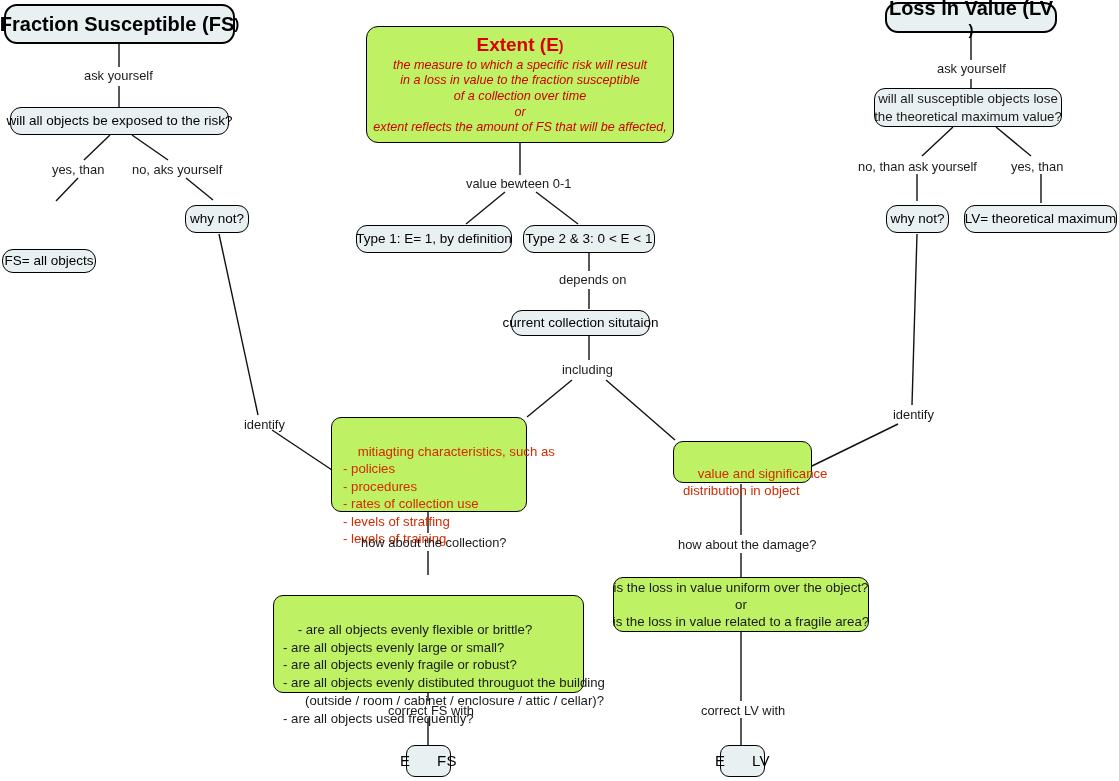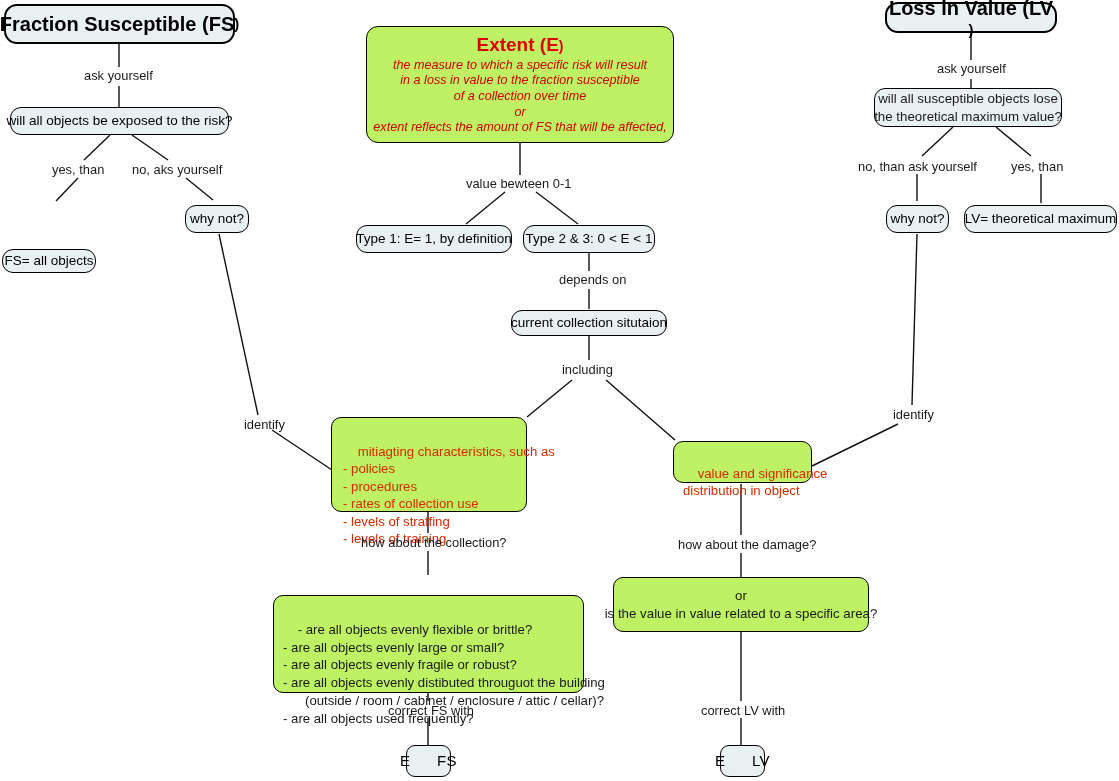--- a/index.html
+++ b/index.html
@@ -184,21 +184,21 @@
   <div class="node" style="left:356px;top:225px;width:156px;height:28px;text-align:center;">
     <span>Type 1: E= 1, by definition</span>
   </div>
 
   <div class="node" style="left:523px;top:225px;width:132px;height:28px;">
     <span>Type 2 &amp; 3: 0 &lt; E &lt; 1</span>
   </div>
 
   <div class="edge-label" style="left:559px;top:272px;">depends on</div>
 
-  <div class="node" style="left:511px;top:310px;width:156px;height:26px;">
+  <div class="node" style="left:511px;top:310px;width:139px;height:26px;">
     <span>current collection situtaion</span>
   </div>
 
   <div class="edge-label" style="left:562px;top:362px;">including</div>
 
   <div class="node title" style="left:885px;top:2px;width:172px;height:31px;flex-direction:column;">
     <span>Loss in Value (LV</span>
       <span class="paren">)</span>
   </div>
 
@@ -243,22 +243,23 @@
 - are all objects evenly large or small?
 - are all objects evenly fragile or robust?
 - are all objects evenly distibuted througuot the building
       (outside / room / cabinet / enclosure / attic / cellar)?
 - are all objects used frequently?</span>
   </div>
 
   <div class="edge-label" style="left:678px;top:537px;">how about the damage?</div>
 
   <div class="node yellow centerlines" style="left:613px;top:577px;width:256px;height:55px;color:#1a1a1a;">
+    <div>is the loss in value uniform over the object?</div>
     <div>or</div>
-    <div>is the value in value related to a specific area?</div>
+    <div>is the loss in value related to a fragile area?</div>
   </div>
 
   <div class="edge-label" style="left:388px;top:703px;">correct FS with</div>
 
   <div class="node ebox" style="left:406px;top:745px;width:45px;height:32px;">
     <span>E</span>
       <span class="sub">FS</span>
   </div>
 
   <div class="edge-label" style="left:701px;top:703px;text-align:center;">correct LV with</div>

